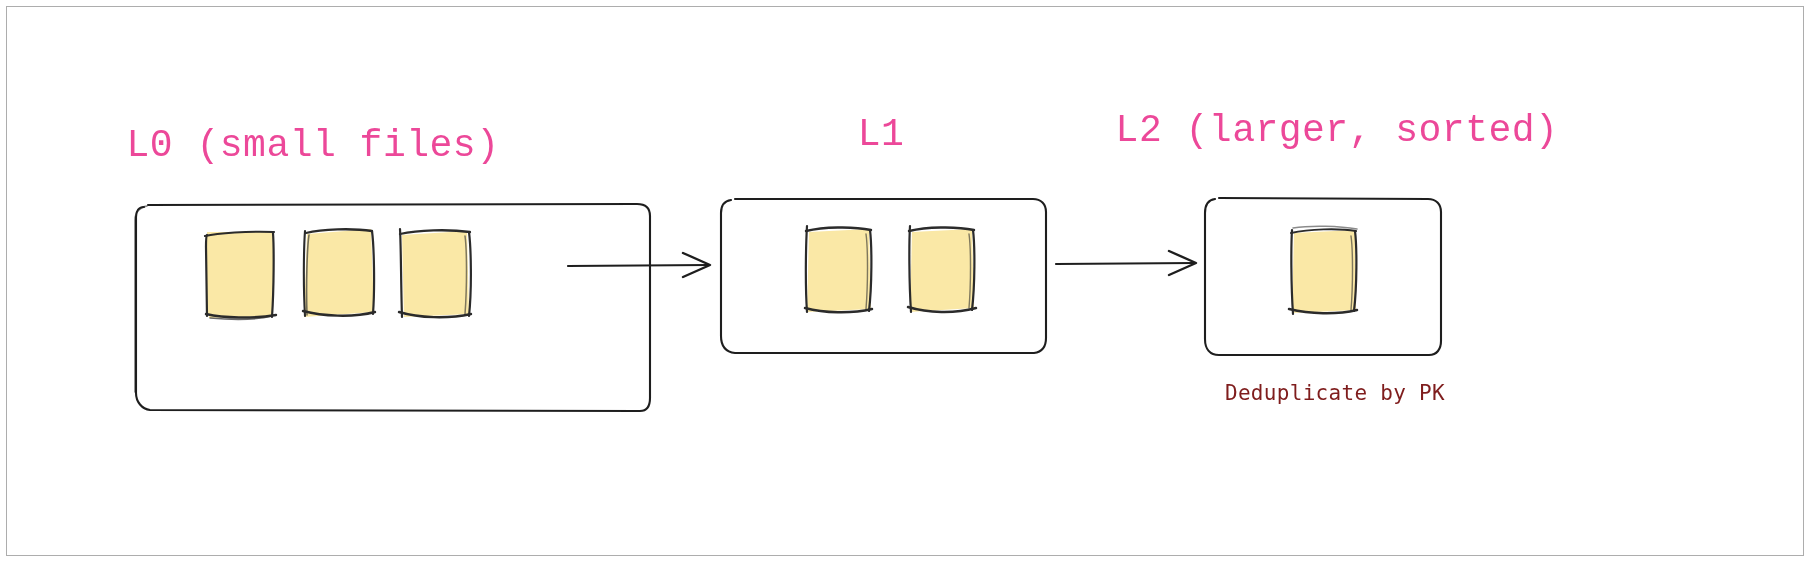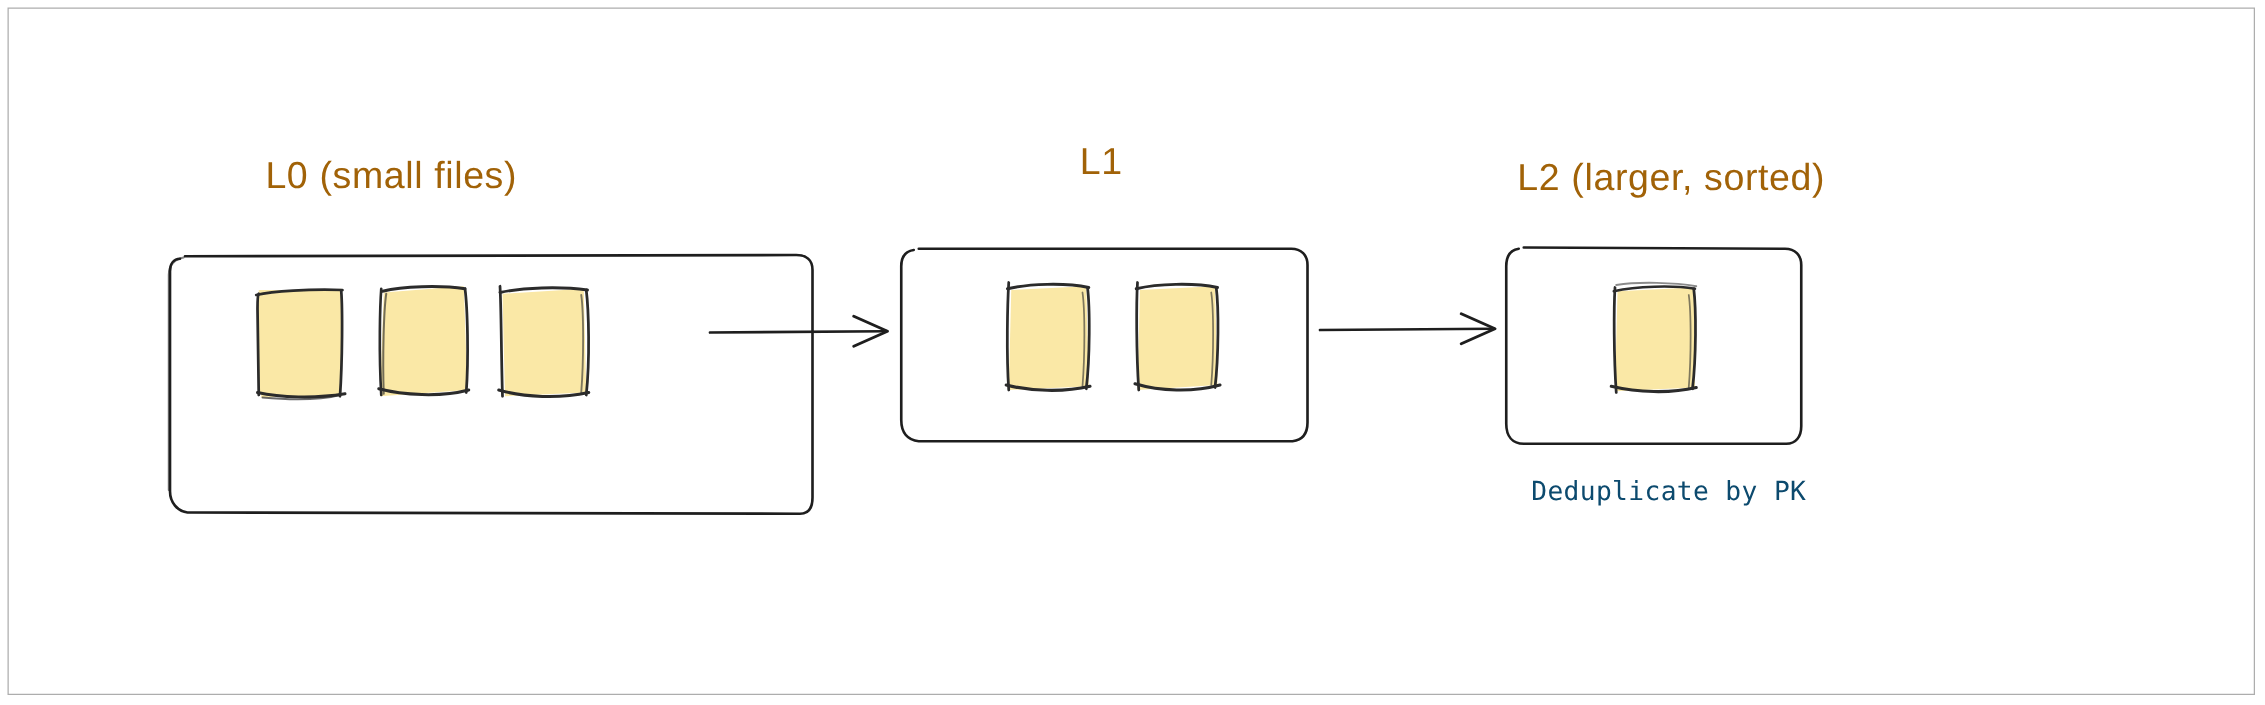--- a/index.html
+++ b/index.html
@@ -30,33 +30,33 @@
   #scene {
     position: absolute;
     left: 0;
     top: 0;
     width: 1812px;
     height: 564px;
   }
   .lvl-label {
     position: absolute;
     white-space: nowrap;
-    font-family: Liberation Sans, sans-serif;
-    font-size: 30px;
+    font-family: Liberation Mono, monospace;
+    font-size: 38px;
     letter-spacing: 0.5px;
-    color: #a16207;
+    color: #ec4899;
     transform: translateX(-50%);
   }
   .caption-label {
     position: absolute;
     white-space: nowrap;
     font-family: "DejaVu Sans Mono", "Liberation Mono", monospace;
     font-size: 21px;
     letter-spacing: 0.3px;
-    color: #0c4a6e;
+    color: #7f1d1d;
     transform: translateX(-50%);
   }
 </style>
 </head>
 <body>
 
 <div id="canvas">
   <div id="page-border"></div>
 
   <svg id="scene" viewBox="0 0 1812 564" xmlns="http://www.w3.org/2000/svg">
@@ -163,16 +163,16 @@
       <path d="M1351 236 C 1353 250 1353 286 1351 310" fill="none" stroke="#2b2b2b" stroke-width="1.4" stroke-linecap="round" opacity="0.6"></path>
       <path d="M1289 309 C 1310 314 1336 315 1357 310" fill="none" stroke="#2b2b2b" stroke-width="2.5" stroke-linecap="round"></path>
     </g>
 
   </svg>
 
   <div class="lvl-label" style="left:313px; top:124px;">L0 (small files)</div>
 
   <div class="lvl-label" style="left:881px; top:113px;text-align:right;">L1</div>
 
-  <div class="lvl-label" style="left:1337px; top:126px;">L2 (larger, sorted)</div>
+  <div class="lvl-label" style="left:1337px; top:109px;">L2 (larger, sorted)</div>
 
   <div class="caption-label" style="left:1335px; top:381px;">Deduplicate by PK</div>
 </div>
 
 </body></html>

